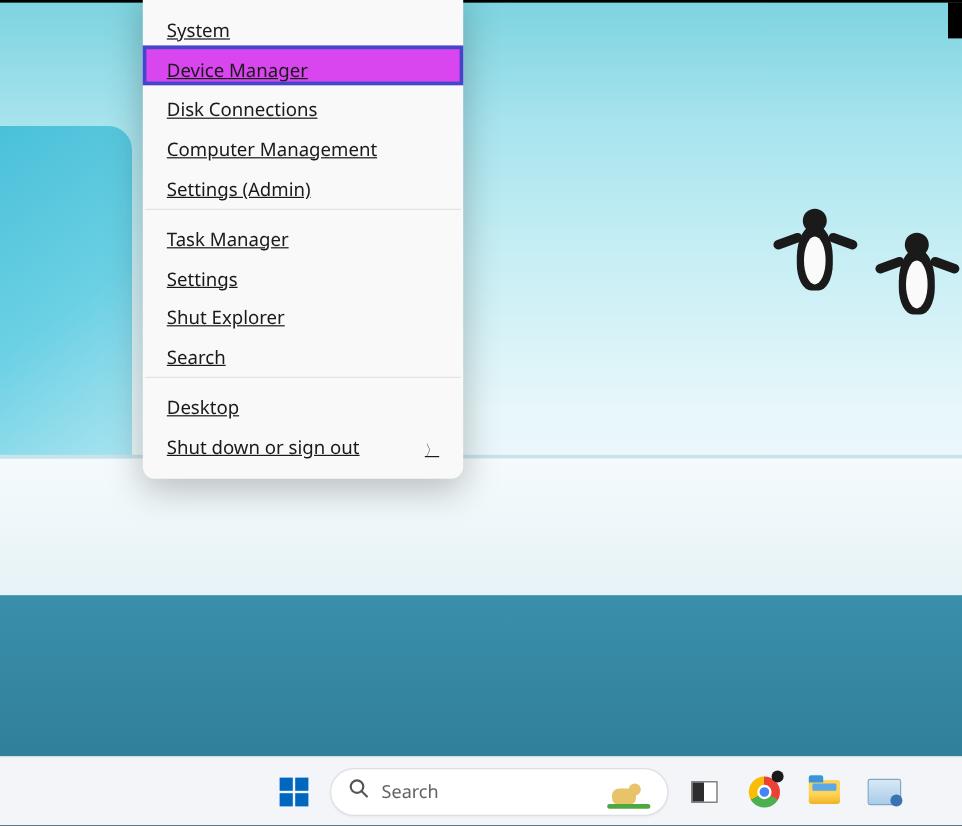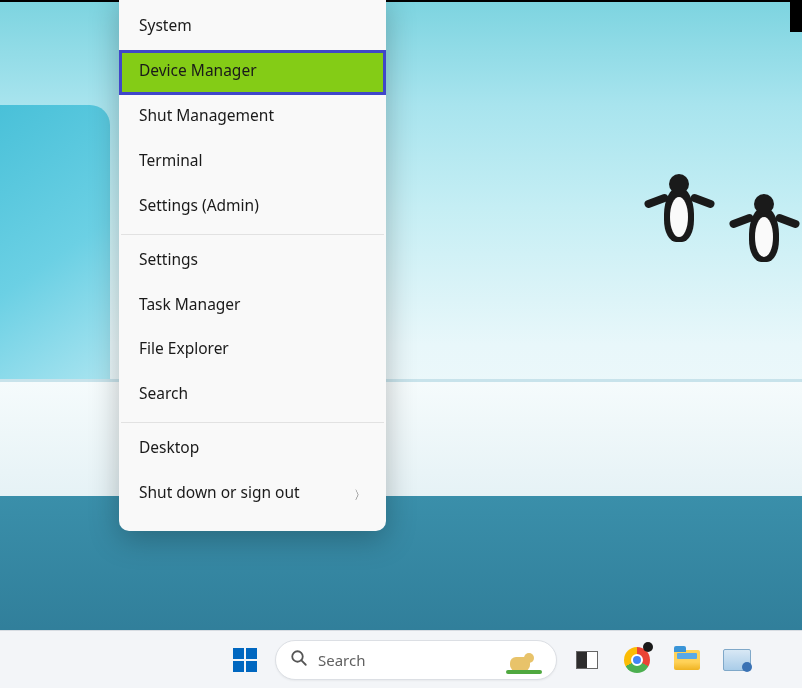--- a/index.html
+++ b/index.html
@@ -76,31 +76,32 @@
       top: -5px;
       width: 267px;
       background: #f9f9f9;
       border-radius: 0 0 10px 10px;
       box-shadow: 0 8px 30px rgba(0,0,0,0.25);
       padding: 10px 0 14px 0;
       font-size: 15.5px;
       color: #1a1a1a;
     }
     .menu-item {
-      padding: 10px 20px 14px 20px;
+      padding: 10px 20px 2px 20px;
       line-height: 1.35;
       display: flex;
       align-items: flex-end;
       justify-content: space-between;
       cursor: default;
+      text-decoration: underline;
     }
     .menu-item.highlighted {
       outline: 3px solid #4047c9;
       outline-offset: -3px;
-      background: #84cc16;
+      background: #d946ef;
     }
     .menu-separator {
       height: 1px;
       background: #e2e2e2;
       margin: 4px 2px;
     }
     .submenu-arrow {
       font-size: 12px;
       color: #555;
     }
@@ -246,37 +247,37 @@
 </div>
 
 <div class="context-menu" id="context-menu">
     <div class="menu-item">
       <span>System</span>
     </div>
     <div class="menu-item highlighted">
       <span>Device Manager</span>
     </div>
     <div class="menu-item">
-      <span>Shut Management</span>
-    </div>
-    <div class="menu-item">
-      <span>Terminal</span>
+      <span>Disk Connections</span>
+    </div>
+    <div class="menu-item">
+      <span>Computer Management</span>
     </div>
     <div class="menu-item">
       <span>Settings (Admin)</span>
     </div>
     <div class="menu-separator"></div>
     <div class="menu-item">
+      <span>Task Manager</span>
+    </div>
+    <div class="menu-item">
       <span>Settings</span>
     </div>
     <div class="menu-item">
-      <span>Task Manager</span>
-    </div>
-    <div class="menu-item">
-      <span>File Explorer</span>
+      <span>Shut Explorer</span>
     </div>
     <div class="menu-item">
       <span>Search</span>
     </div>
     <div class="menu-separator"></div>
     <div class="menu-item">
       <span>Desktop</span>
     </div>
     <div class="menu-item">
       <span>Shut down or sign out</span>

